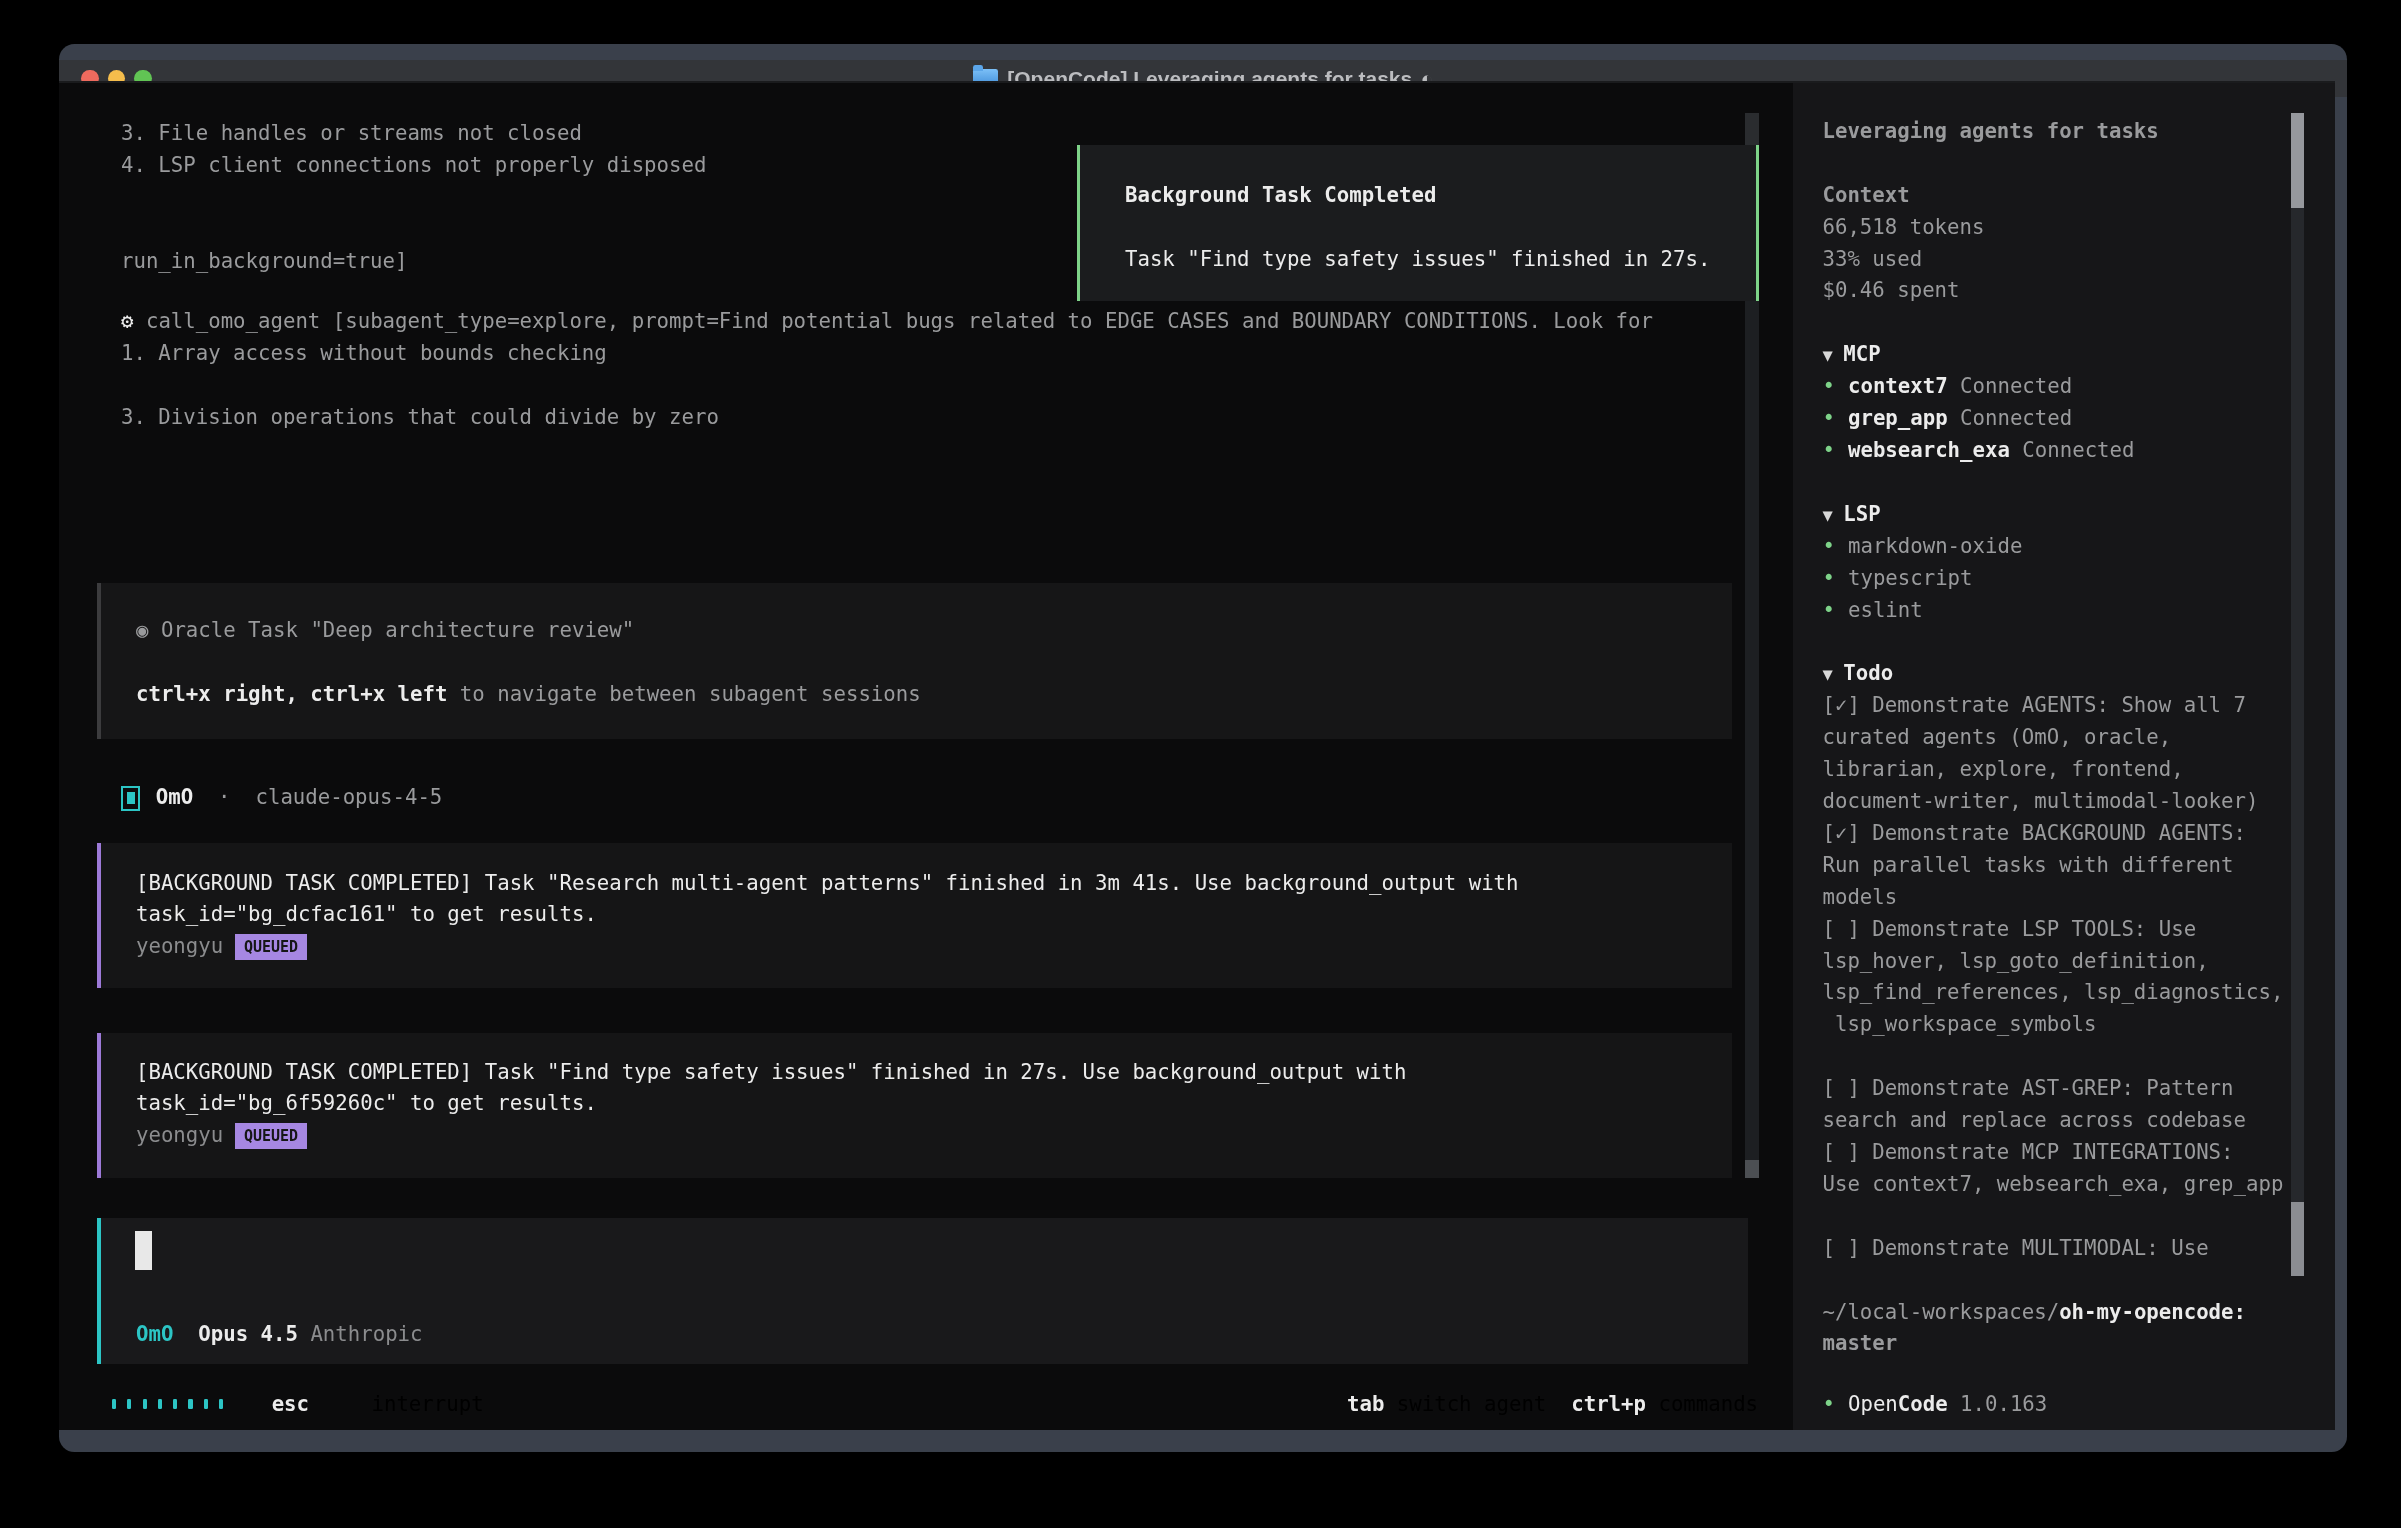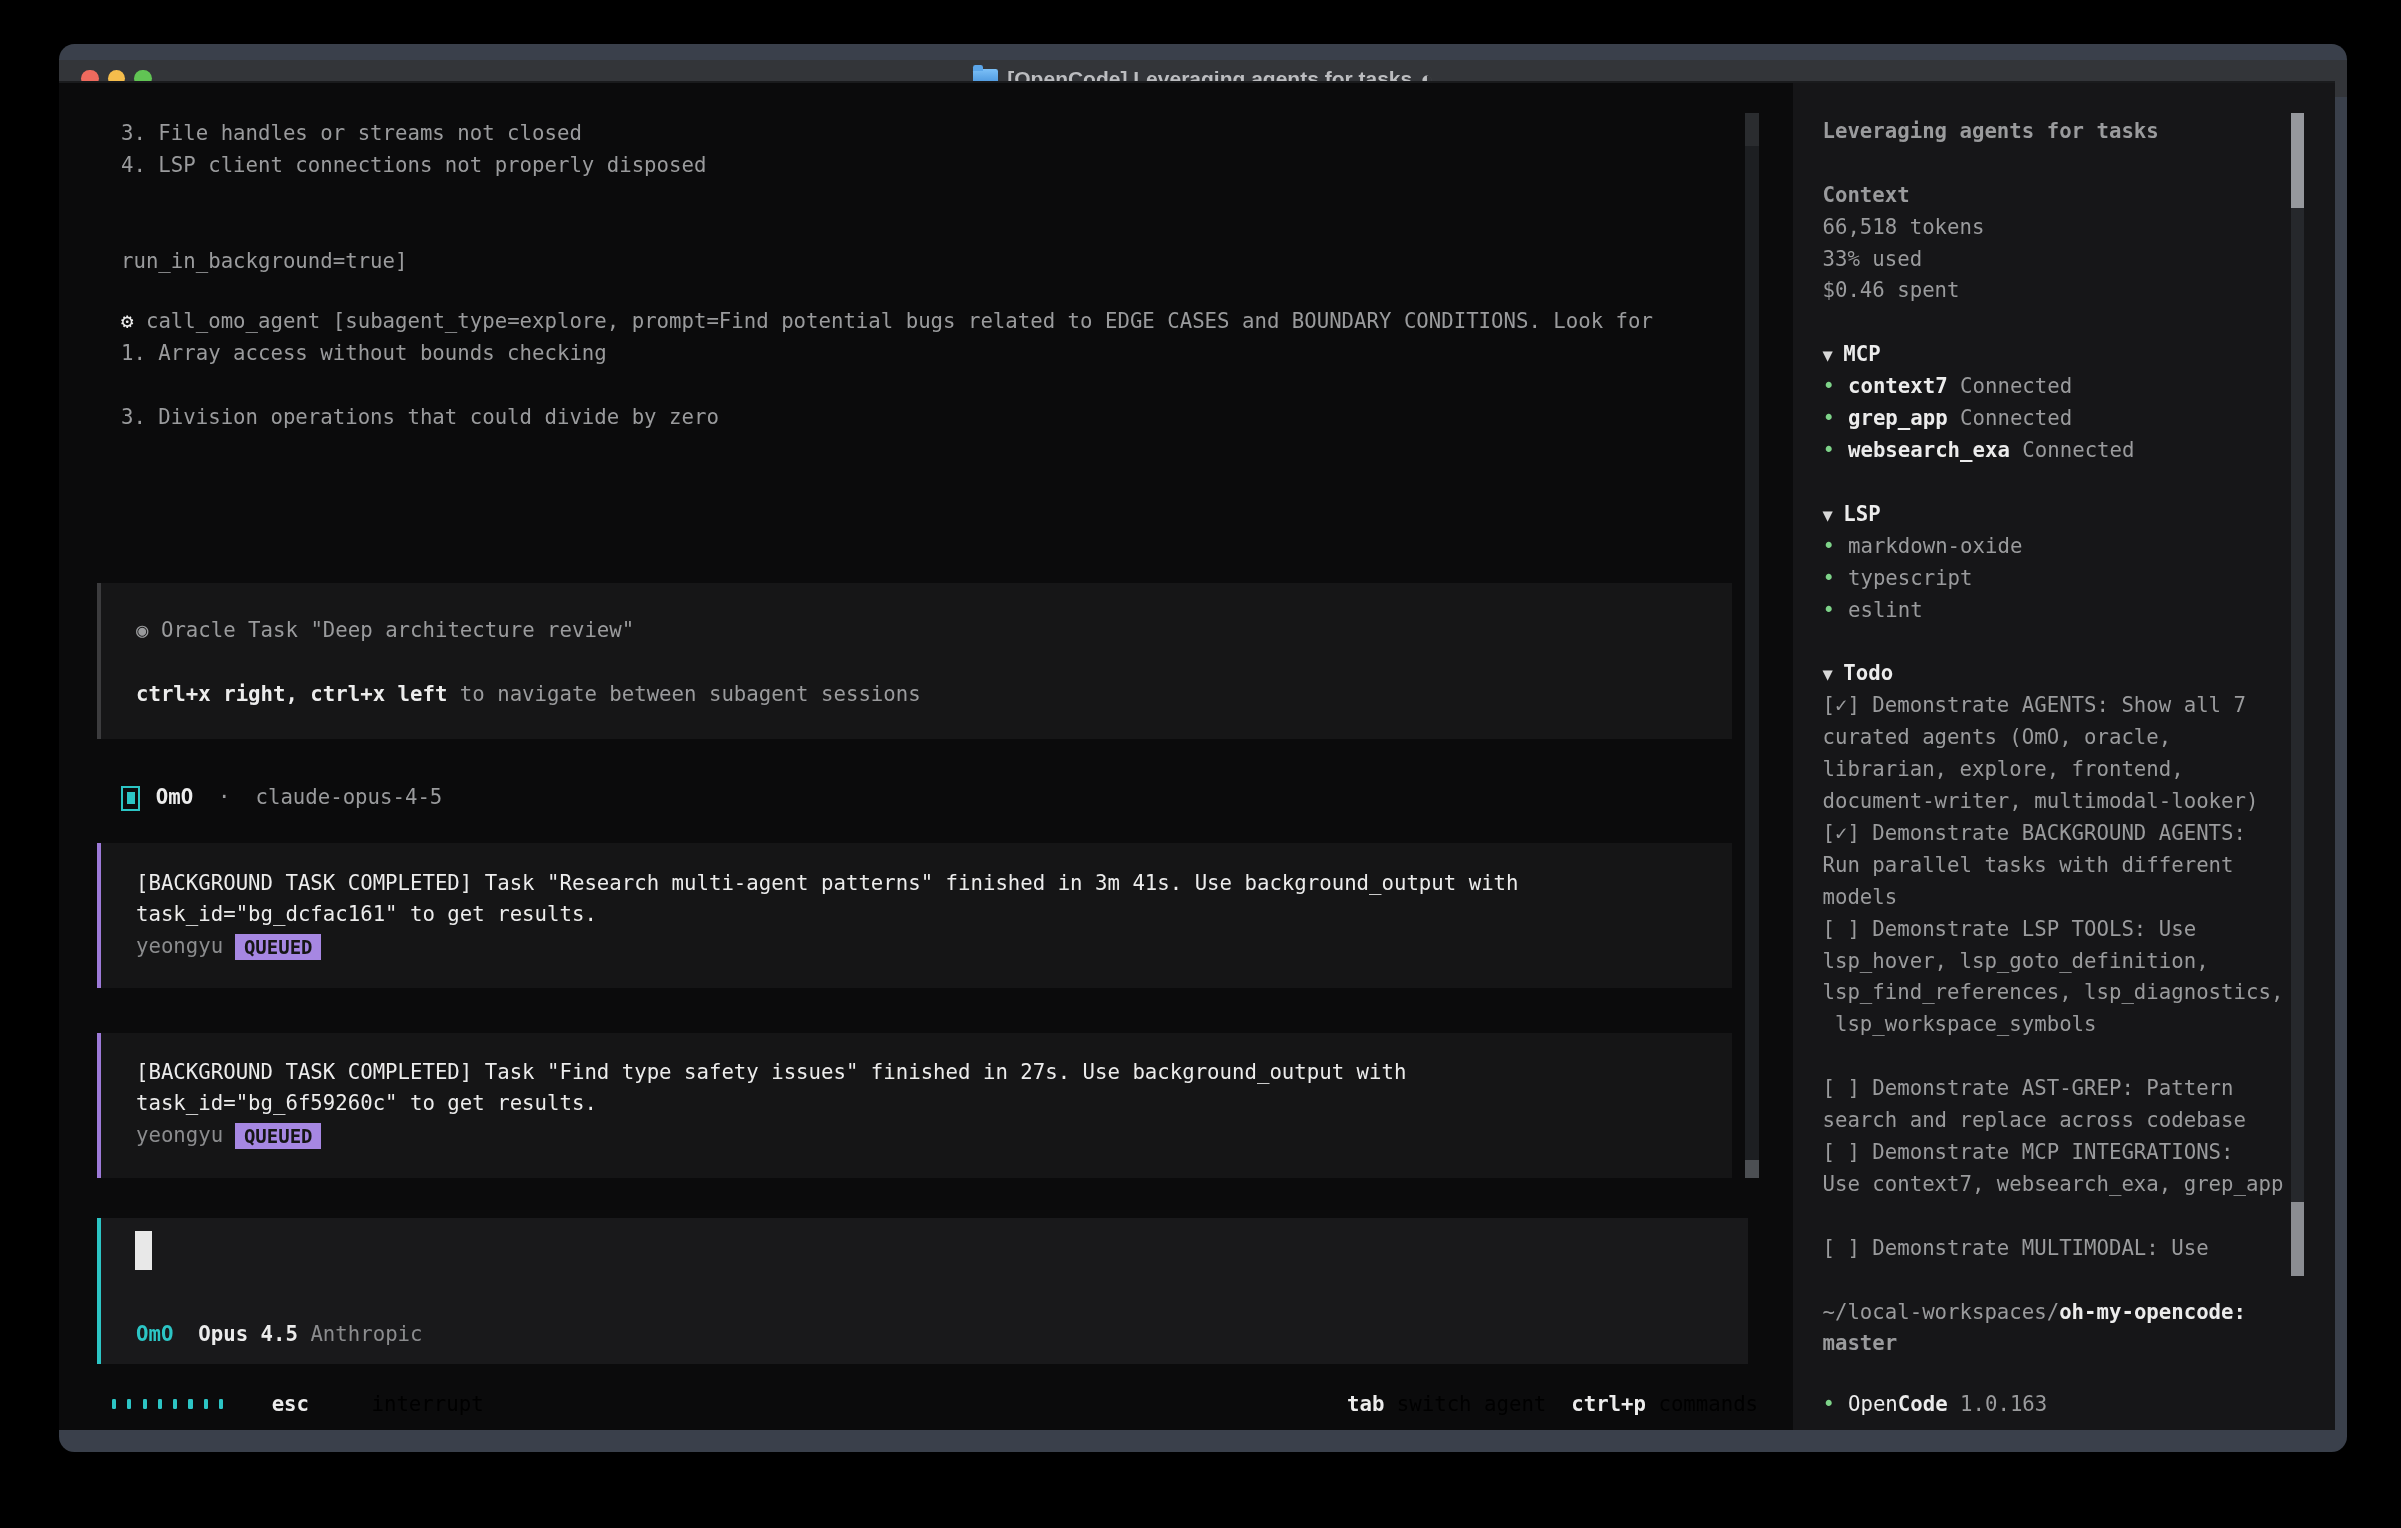--- a/index.html
+++ b/index.html
@@ -22,21 +22,21 @@
   .dim{color:#8b8c8e;}
   .grn{color:#7ed389;}
   .teal{color:#2cc5c5;}
   .chatline{left:62px;}
   
   .box{position:absolute;left:38px;width:1631px;background:#161617;}
   .box .row{left:35px;}
   .oracle-box{border-left:4.1px solid #3c3c3e;}
   .task-box{background:#151516;border-left:4.1px solid #9d7ad8;}
   .input-box{background:#19191b;border-left:4.1px solid #2cc5c5;width:1647px;}
-  .badge{display:inline-block;background:#a687e2;color:#161616;font-weight:700;font-size:19px;line-height:26px;height:26px;padding:0 8.9px;vertical-align:middle;margin-left:11.8px;}
+  .badge{display:inline-block;background:#a687e2;color:#161616;font-weight:700;font-size:15px;line-height:26px;height:26px;padding:0 8.9px;vertical-align:middle;margin-left:11.8px;}
   .cursor{position:absolute;left:34px;top:13px;width:16.5px;height:39px;background:#e8e8e8;}
   .agent-icon{display:inline-block;width:15.4px;height:21px;border:2.4px solid #2cc5c5;position:relative;vertical-align:middle;margin-right:15.4px;}
   .agent-icon::after{content:"";position:absolute;left:3.5px;top:4.1px;right:3.5px;bottom:4.1px;background:#2cc5c5;}
   
   .popup{position:absolute;left:1018px;top:62px;width:676px;height:156px;background:#1b1c1e;border-left:3.5px solid #7ed389;border-right:3.5px solid #7ed389;z-index:6;}
   .popup .row{left:45px;}
   
   .mscroll-track{position:absolute;left:1686px;top:30px;width:14px;height:1065px;background:#1d1f22;z-index:1;}
   .mscroll-cap{position:absolute;left:1686px;top:30px;width:14px;height:32.5px;background:#2a2c2f;z-index:2;}
   .mscroll-thumb{position:absolute;left:1686px;top:1077px;width:14px;height:17.7px;background:#4c4f53;z-index:2;}
@@ -120,20 +120,24 @@
       <span class="sb-text w b">esc</span>
       <span class="sb-text"> </span>
       <span class="sb-text">interrupt</span>
     </div>
     <div class="statusbar-right"><span class="w b">tab</span><span> </span><span>switch agent</span><span>  </span><span class="w b">ctrl+p</span><span> </span><span>commands</span></div>
 
     <div class="mscroll-track"></div>
     <div class="mscroll-cap"></div>
     <div class="mscroll-thumb"></div>
 
+    <div class="popup">
+      <div class="row w b" style="top:34px">Background Task Completed</div>
+      <div class="row w" style="top:98px">Task "Find type safety issues" finished in 27s.</div>
+    </div>
 
     <div class="sidebar">
       <div class="srow w b" style="top:32px">Leveraging agents for tasks</div>
 
       <div class="srow w b" style="top:96px">Context</div>
       <div class="srow" style="top:128px">66,518 tokens</div>
       <div class="srow" style="top:160px">33% used</div>
       <div class="srow" style="top:191px">$0.46 spent</div>
 
       <div class="srow" style="top:255px"><span class="tri">▼</span><span class="w b">MCP</span></div>

